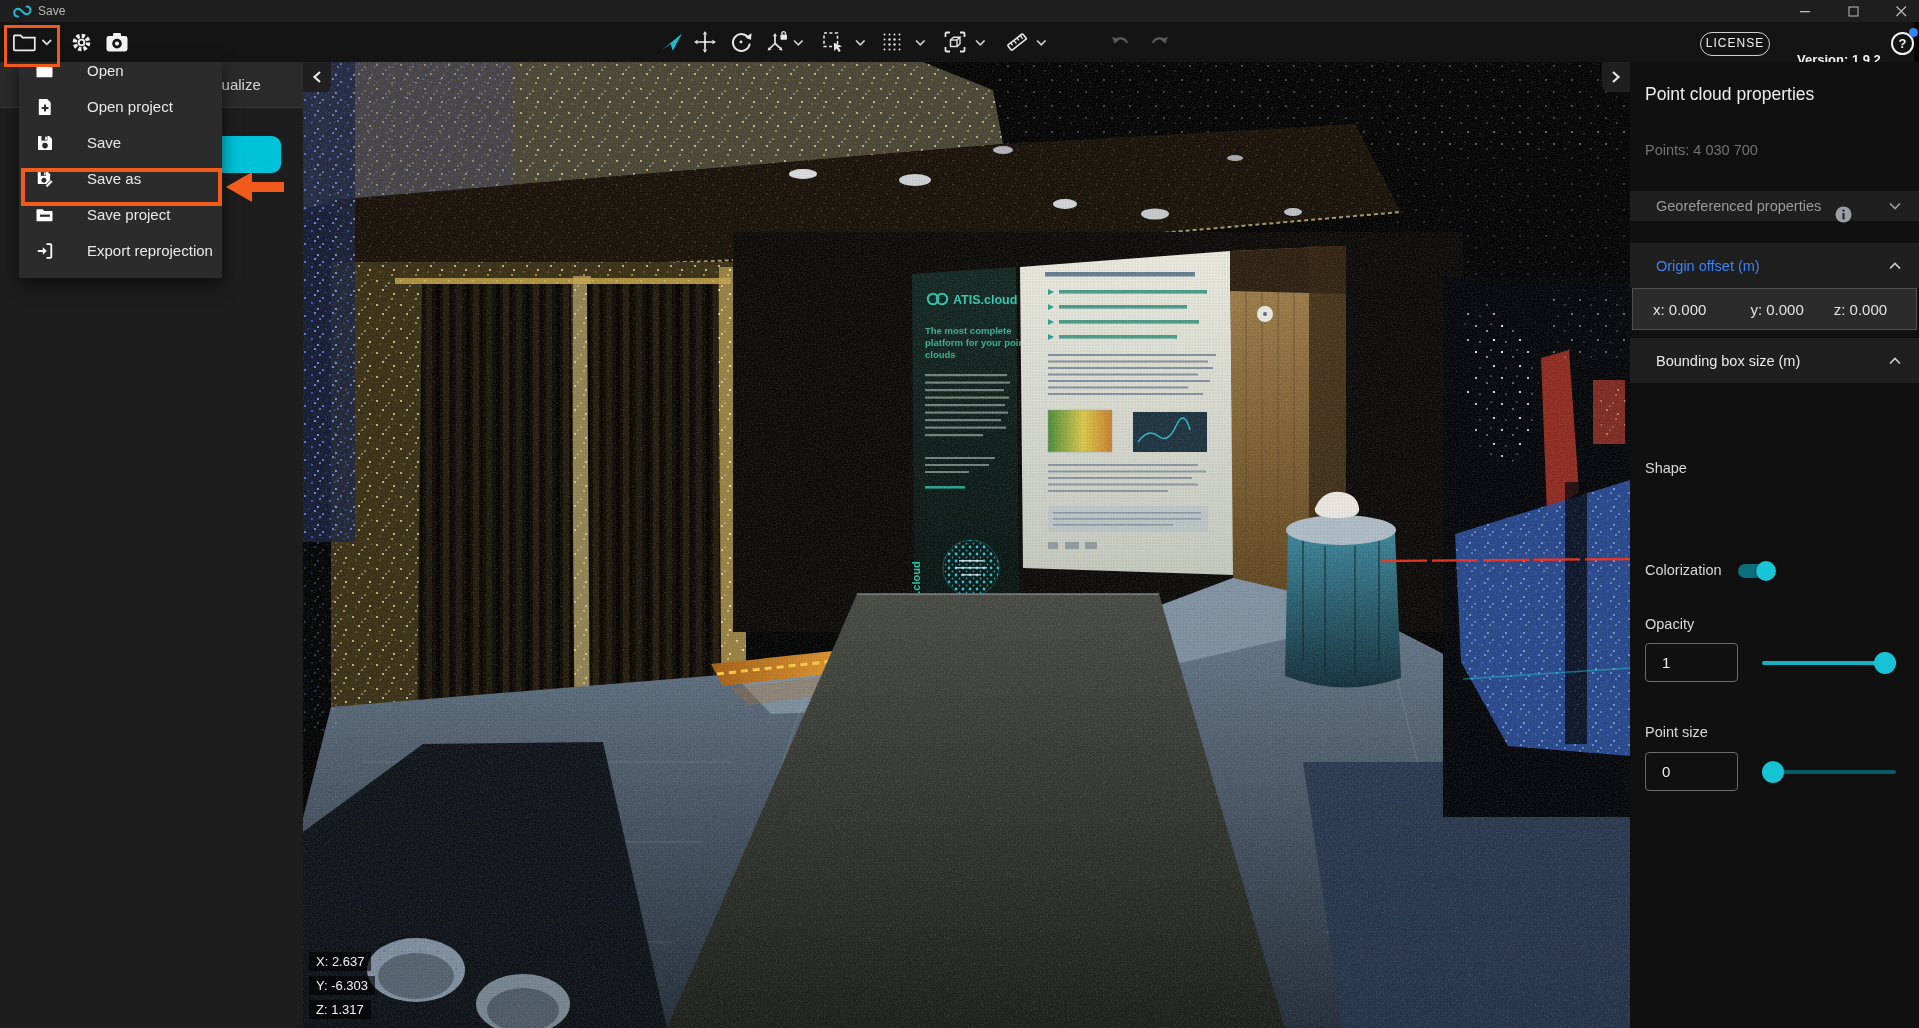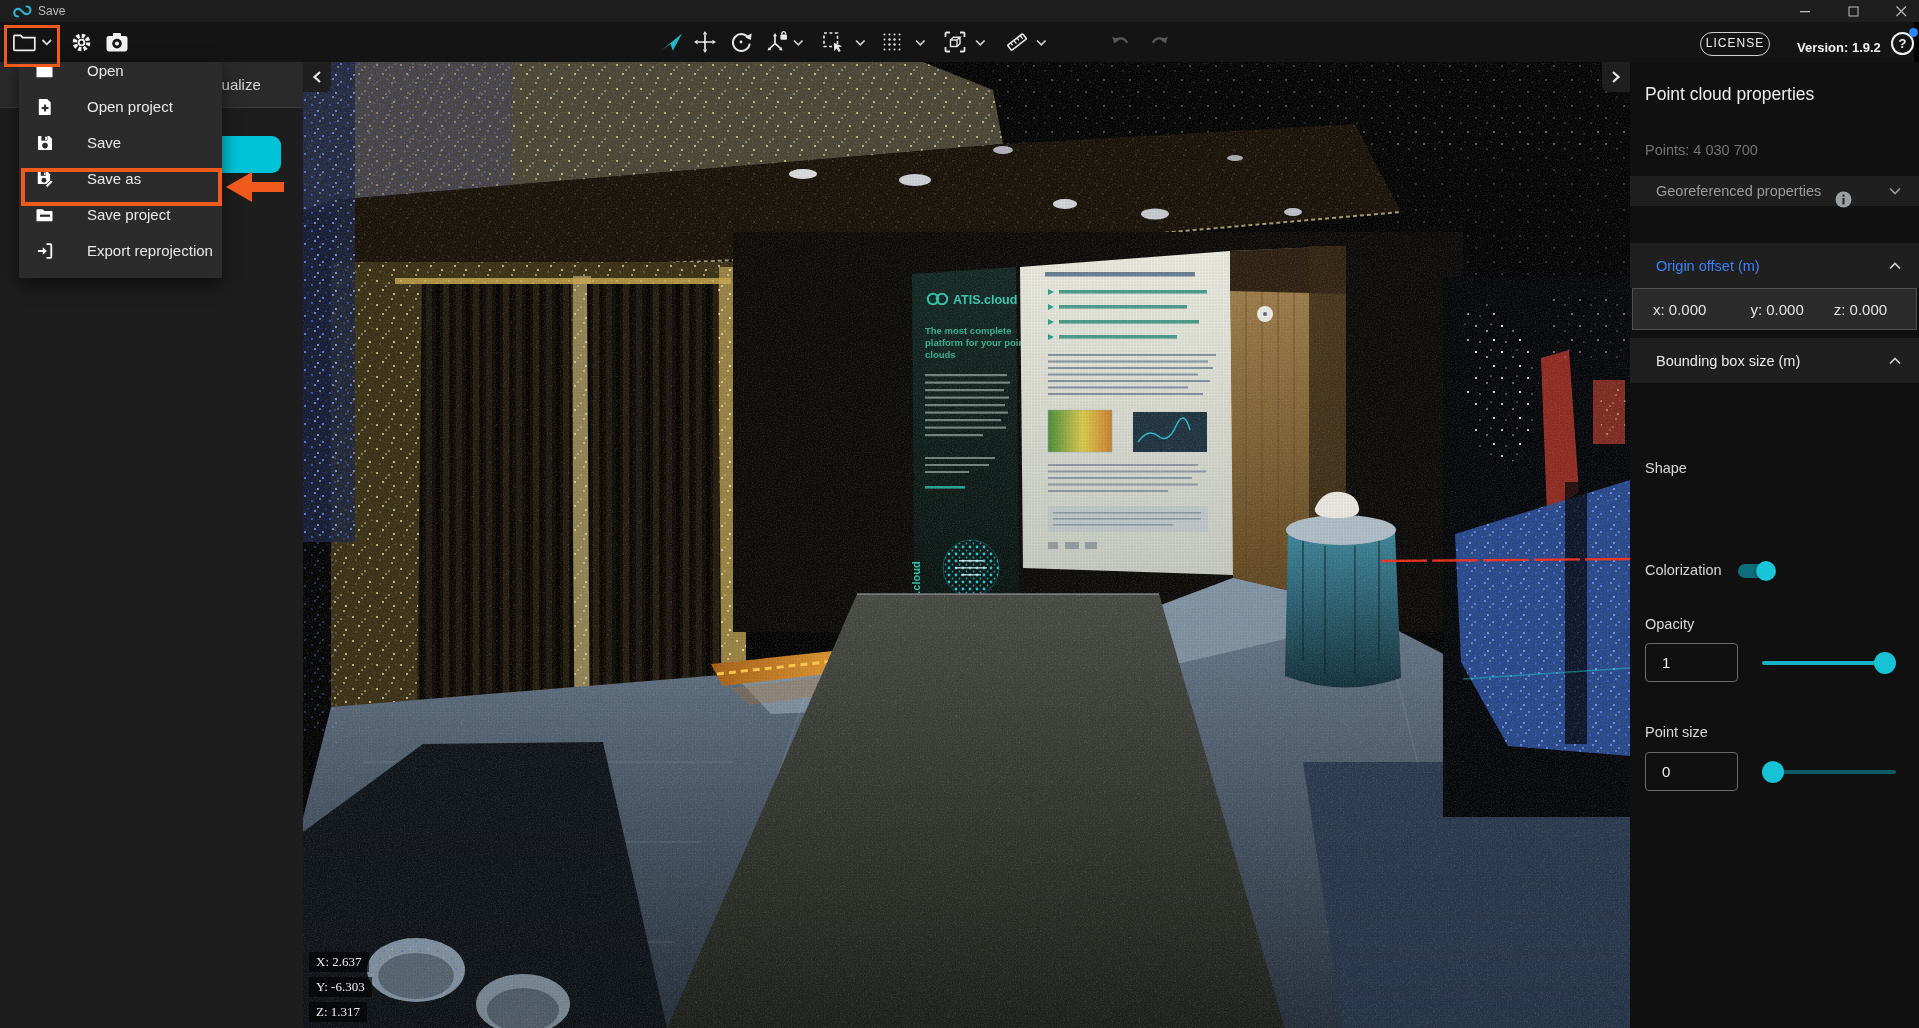--- a/index.html
+++ b/index.html
@@ -11,39 +11,39 @@
   .titlebar { position:absolute; left:0; top:0; width:1919px; height:22px; background:#1e1e1e; }
   .app-name { position:absolute; left:38px; top:4px; font-size:12px; color:#b9b9b9; }
   .winbtn { position:absolute; top:2px; width:30px; height:18px; display:flex; align-items:center; justify-content:center; }
 
   
   .toolbar { position:absolute; left:0; top:22px; width:1914px; height:40px; background:#141414; }
   .tbtn { position:absolute; display:flex; align-items:center; justify-content:center; }
 
   .license-pill { position:absolute; left:1700px; top:10px; width:70px; height:24px; border:1.5px solid #cfcfcf;
     border-radius:12px; color:#f0f0f0; font-size:12px; letter-spacing:1px; text-align:center; line-height:21px; }
-  .version { position:absolute; left:1797px; top:18px; font-size:13px; font-weight:bold; color:#f2f2f2; }
+  .version { position:absolute; left:1797px; top:30px; font-size:13px; font-weight:bold; color:#f2f2f2; }
   .help-circle { position:absolute; left:1891px; top:10px; width:23px; height:23px; border:2px solid #f2f2f2;
     border-radius:50%; color:#f2f2f2; font-weight:bold; font-size:13px; text-align:center; line-height:19px; }
   .help-dot { position:absolute; left:1909px; top:6px; width:9px; height:9px; border-radius:50%; background:#2f86f6; }
 
   
   .left-panel { position:absolute; left:0; top:62px; width:303px; height:966px; background:#1d1d1d; }
   .lp-tabstrip { position:absolute; left:0; top:0; width:303px; height:46px; background:#2a2a2a; border-bottom:1px solid #383838; }
   .lp-tablabel { position:absolute; left:201px; top:14px; font-size:15px; color:#d6d6d6; white-space:nowrap; }
   .lp-cyanbtn { position:absolute; left:196px; top:74px; width:85px; height:37px; border-radius:9px; background:#00c2d8; }
 
   
   .viewport { position:absolute; left:303px; top:62px; width:1327px; height:966px; background:#030303; overflow:hidden; }
   .vp-tab { position:absolute; top:0; width:28px; height:30px; background:#1f1f1f; color:#e8e8e8;
     font-size:15px; font-weight:bold; text-align:center; line-height:28px; }
   .vp-tab.left { left:0; border-radius:0 0 6px 0; }
   .vp-tab.right { left:1299px; border-radius:0 0 0 6px; }
   .coords { position:absolute; left:6px; top:890px; }
-  .coord-chip { display:table; background:rgba(0,0,0,0.62); color:#f0f0f0; font-family:Liberation Serif, serif;
+  .coord-chip { display:table; background:rgba(0,0,0,0.62); color:#f0f0f0; font-family:Liberation Sans, sans-serif;
     font-size:13px; padding:2px 7px; margin-bottom:5px; white-space:pre; }
 
   
   .menu { position:absolute; left:19px; top:62px; width:203px; background:#2b2b2b; box-shadow:0 6px 16px rgba(0,0,0,0.55); z-index:30; }
   .menu-item { position:relative; height:36px; display:flex; align-items:flex-start;gap:15px; }
   .mi-icon { margin-left:17px; width:18px; height:18px; flex:0 0 18px; }
   .mi-label { margin-left:18px; font-size:15px; color:#e8e8e8; white-space:nowrap; }
 
   
   .ann-box-toolbar { position:absolute; left:4px; top:25px; width:56px; height:42px; border:3px solid #f15a1d; z-index:40; }
@@ -534,21 +534,21 @@
     <div class="coord-chip">X: 2.637</div>
     <div class="coord-chip">Y: -6.303</div>
     <div class="coord-chip">Z: 1.317</div>
   </div>
 </div>
 
 <div class="props">
   <div class="props-title">Point cloud properties</div>
   <div class="props-points">Points: 4 030 700</div>
 
-  <div class="sec-bar" style="top:114px;height:30px">
+  <div class="sec-bar" style="top:129px;height:30px">
     <span class="sec-label" style="color:#9b9b9b">Georeferenced properties</span>
     <svg class="abs" style="left:205px;top:15px" width="17" height="17" viewBox="0 0 17 17">
       <circle cx="8.5" cy="8.5" r="8" fill="#9aa0a6"></circle>
       <rect x="7.5" y="3.6" width="2" height="2" fill="#1f1f1f"></rect>
         <rect x="7.5" y="7" width="2" height="6.4" fill="#1f1f1f"></rect>
     </svg>
     <svg class="sec-chev" width="12" height="8">
       <path d="M1 1.5l5 5 5-5" stroke="#9b9b9b" stroke-width="1.7" fill="none"></path>
     </svg>
   </div>

